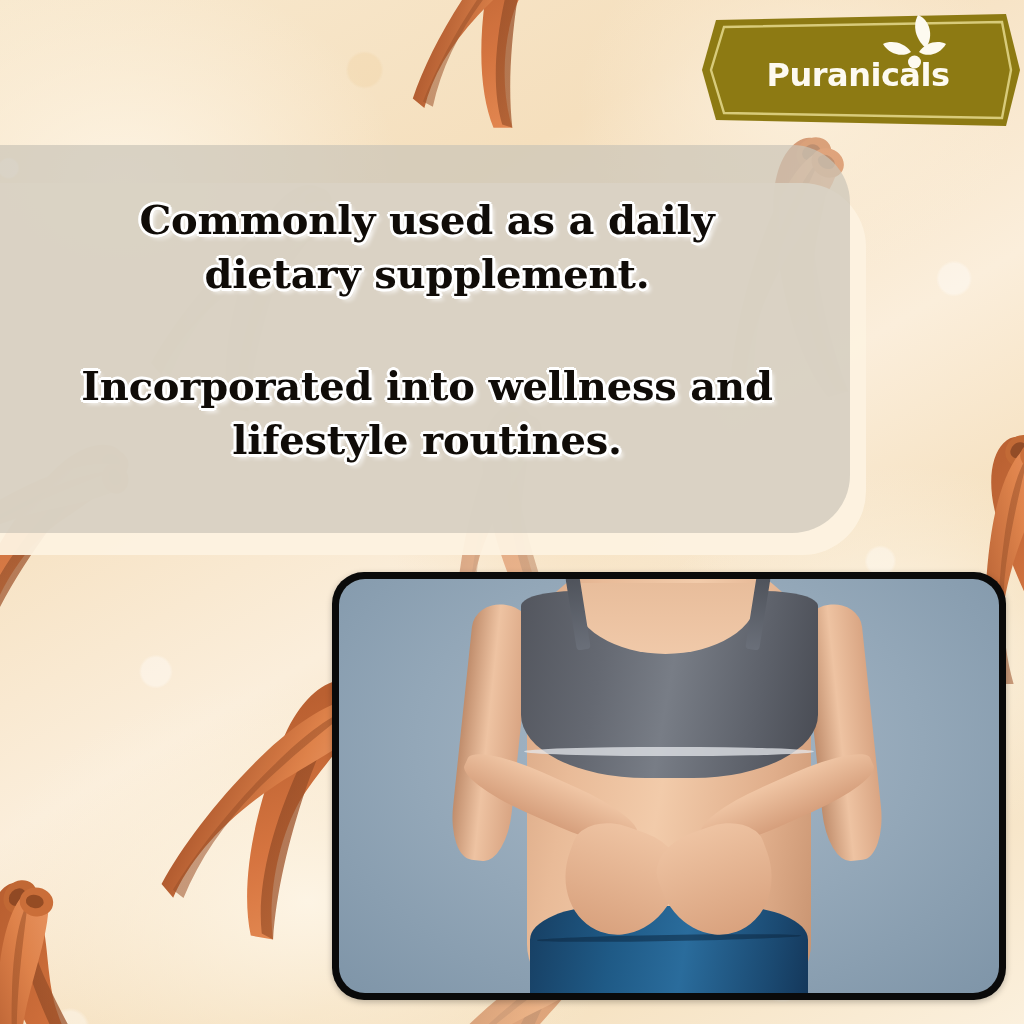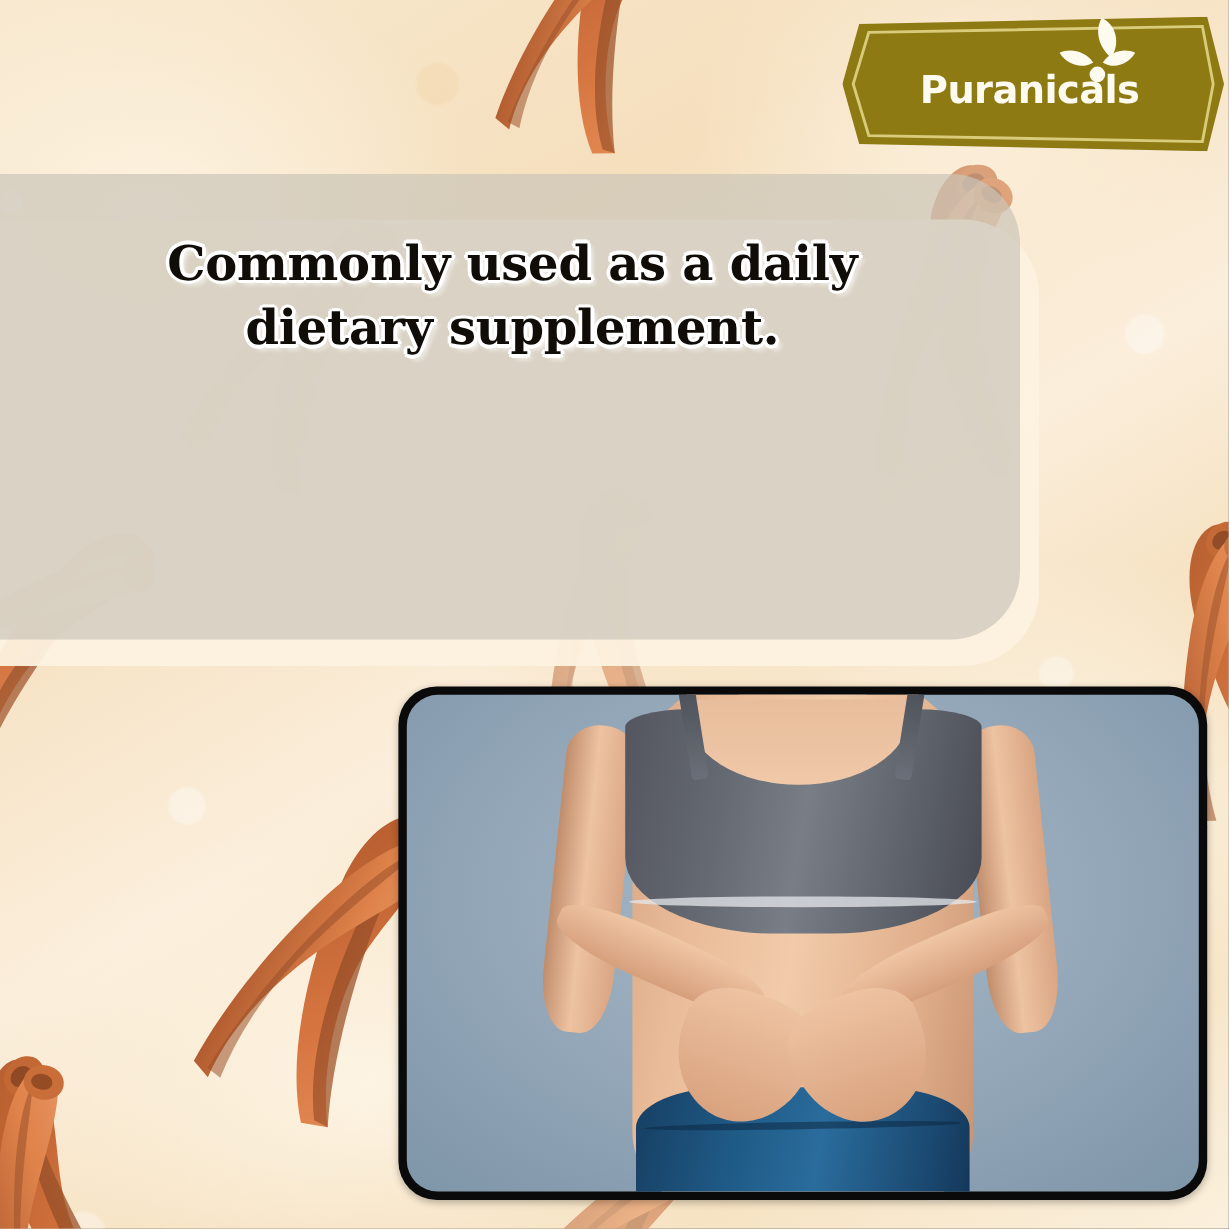--- a/index.html
+++ b/index.html
@@ -282,20 +282,24 @@
 
   <div class="card-shadow"></div>
   <div class="card"></div>
 
   <div class="bullets">
     <div class="bullet-row">
 
       <div class="btxt">Commonly used as a daily dietary supplement.</div>
     </div>
     <div class="gap"></div>
+    <div class="bullet-row">
+
+      <div class="btxt">Incorporated into wellness and lifestyle routines.</div>
+    </div>
   </div>
 
   <div class="logo">
     <svg class="hexbg" viewBox="0 0 318 112" preserveAspectRatio="none">
       <path d="M14 6 L304 0 L318 56 L304 112 L14 106 L0 56 Z" fill="#8d7a13"></path>
       <path d="M22 13 L300 8 L309 56 L300 104 L22 99 L9 56 Z" fill="none" stroke="#d8cb7a" stroke-width="2.4"></path>
     </svg>
     <svg class="sprout" viewBox="0 0 72 58">
       <path d="M40 3 C 52 8, 56 24, 48 36 C 40 30, 33 16, 40 3 Z" fill="#fdfaf0"></path>
       <path d="M41 40 C 48 30, 60 28, 68 32 C 62 42, 50 46, 41 40 Z" fill="#fdfaf0"></path>

